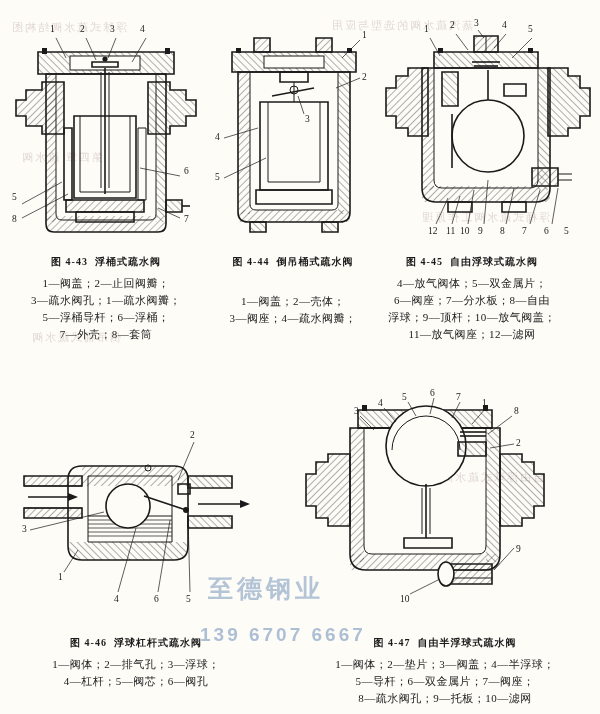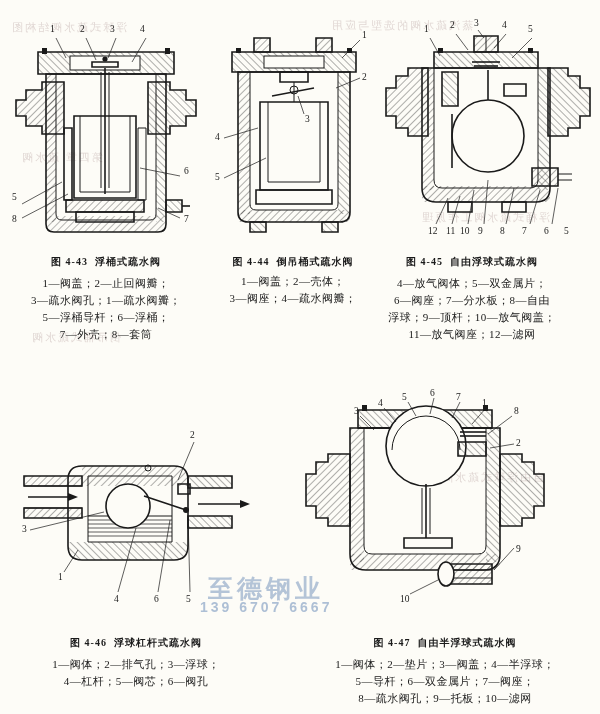--- a/index.html
+++ b/index.html
@@ -49,24 +49,24 @@
     left:208px;top:572px;
     color:rgba(120,150,190,.55);
     font-family:"Liberation Serif", serif;
     font-size:25px;
     letter-spacing:4px;
     font-weight:bold;
     pointer-events:none;
   }
   .wm2{
     position:absolute;
-    left:200px;top:599px;
+    left:200px;top:624px;
     color:rgba(120,150,190,.6);
     font-family:"Liberation Sans", sans-serif;
-    font-size:14px;
+    font-size:19px;
     letter-spacing:3px;
     font-weight:bold;
     pointer-events:none;
   }
   svg{display:block;}
   .ln{stroke:#1a1a1a;stroke-width:1;fill:none;}
   .ln2{stroke:#1a1a1a;stroke-width:1.6;fill:none;}
   .thin{stroke:#1a1a1a;stroke-width:.7;fill:none;}
   .lbl{font-family:"Liberation Serif", serif;font-size:9.5px;fill:#1a1a1a;}
   .hatch-a{fill:url(#h1);}
@@ -276,21 +276,21 @@
       <div>3—疏水阀孔；1—疏水阀瓣；</div>
       <div>5—浮桶导杆；6—浮桶；</div>
       <div>7—外壳；8—套筒</div>
     </div>
   </div>
 
   <div class="fig" style="left:204px;top:255px;width:178px;">
     <div class="cap-title">
       <span>图 4-44</span>&nbsp;&nbsp;<span>倒吊桶式疏水阀</span>
     </div>
-    <div class="cap-lines" style="margin-top:4px;">
+    <div class="cap-lines" style="margin-top:24px;">
       <div>1—阀盖；2—壳体；</div>
       <div>3—阀座；4—疏水阀瓣；</div>
     </div>
   </div>
 
   <div class="fig" style="left:369px;top:255px;width:206px;">
     <div class="cap-title">
       <span>图 4-45</span>&nbsp;&nbsp;<span>自由浮球式疏水阀</span>
     </div>
     <div class="cap-lines" style="margin-top:6px;">

